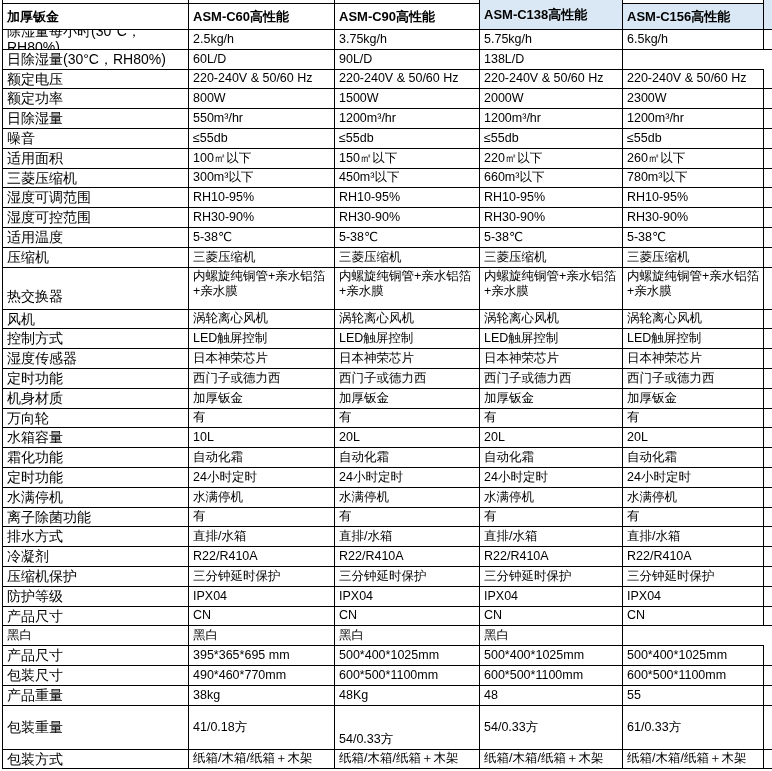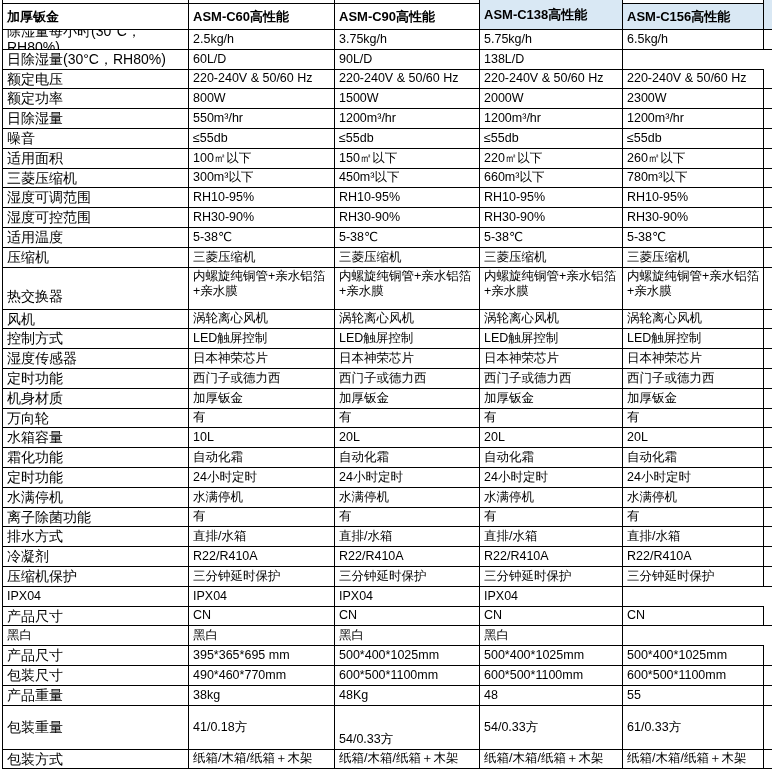--- a/index.html
+++ b/index.html
@@ -289,20 +289,21 @@
         </div>
         <div class="grid-cols row">
           <div class="c label">压缩机保护</div>
           <div class="c val">三分钟延时保护</div>
           <div class="c val">三分钟延时保护</div>
           <div class="c val">三分钟延时保护</div>
           <div class="c val">三分钟延时保护</div>
           <div class="c sl sliver-cell"></div>
         </div>
         <div class="grid-cols row">
+          <div class="c label">防护等级</div>
           <div class="c val">IPX04</div>
           <div class="c val">IPX04</div>
           <div class="c val">IPX04</div>
           <div class="c val">IPX04</div>
           <div class="c sl sliver-cell"></div>
         </div>
         <div class="grid-cols row">
           <div class="c label">产品尺寸</div>
           <div class="c val">CN</div>
           <div class="c val">CN</div>

